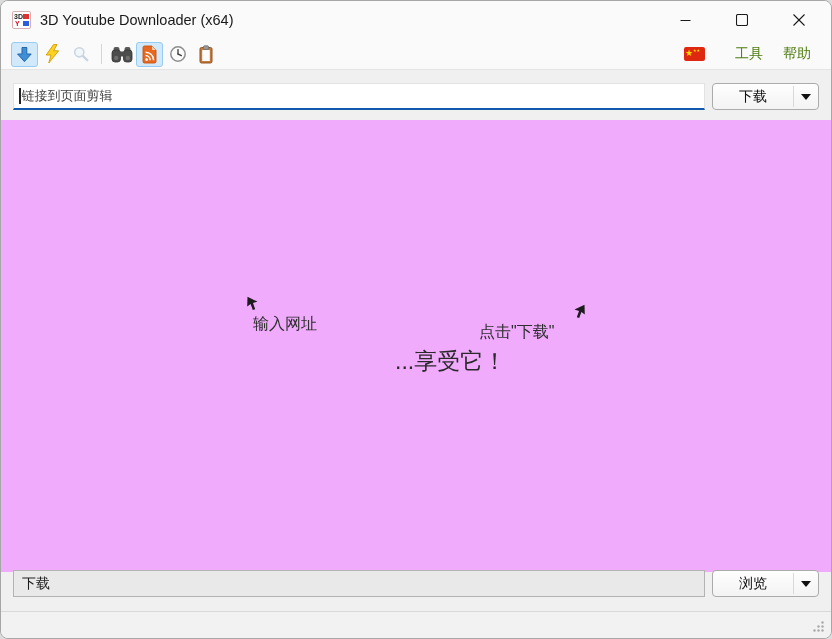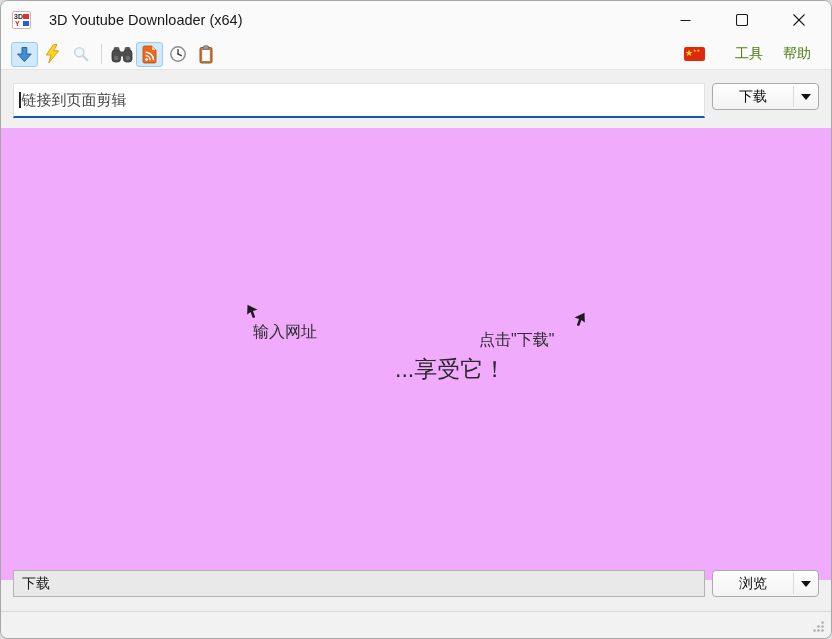--- a/index.html
+++ b/index.html
@@ -10,41 +10,41 @@
     border:1px solid #a6a6a6; border-radius:8px; overflow:hidden;
   }
   
   .titlebar { height:38px; background:#fafafa; display:flex; align-items:center; position:relative; }
   .app-icon { width:19px; height:18px; margin-left:11px; position:relative; background:#fff;
               border:1px solid #d6b0b0; border-radius:2px; flex:none; }
   .app-icon .q3d { position:absolute; left:1px; top:1px; font-size:7px; font-weight:bold; color:#222; line-height:7px;}
   .app-icon .qred { position:absolute; right:1px; top:2px; width:6px; height:5px; background:#e03131; }
   .app-icon .qy { position:absolute; left:2px; bottom:0px; font-size:7px; font-weight:bold; color:#cf1020; line-height:8px;}
   .app-icon .qblue { position:absolute; right:1px; bottom:2px; width:6px; height:5px; background:#2b5fd9; }
-  .title-text { margin-left:18px; font-size:14.5px; color:#191919; }
+  .title-text { margin-left:9px; font-size:14.5px; color:#191919; }
   .caption-buttons { position:absolute; top:0; right:9px; height:38px; display:flex; gap:11px; }
   .caption-btn { width:46px; height:38px; display:flex; align-items:center; justify-content:center; }
   
   .toolbar { height:31px; background:#fafafa; border-bottom:1px solid #e4e4e4;
              display:flex; align-items:center; padding:0 10px; }
   .tb-btn { width:27px; height:25px; display:flex; align-items:center; justify-content:center;
             border:1px solid transparent; border-radius:3px; margin-right:1px; }
   .tb-btn.active { background:#d2e9fb; border-color:#96cbf2; }
   .tb-btn.dim { opacity:.6; }
   .tb-sep { width:1px; height:20px; background:#d6d6d6; margin:0 6px; }
   .tb-spacer { flex:1; }
   .flag { width:21px; height:14px; background:#de2910; border-radius:2px; position:relative; margin-right:20px; }
   .flag .star { position:absolute; left:1px; top:-1px; color:#ffde00; font-size:9px; line-height:14px; }
   .flag .dots { position:absolute; left:9px; top:1px; color:#ffde00; font-size:4px; letter-spacing:0; }
   .menu-item { font-size:14px; color:#4d7c0f; padding:4px 10px; }
   
   .url-row { display:flex; align-items:flex-start; gap:7px; padding:13px 12px 10px 12px; background:#f0f0f0; }
   .url-input { flex:1; height:27px; background:#ffffff; border:1px solid #e2e2e2;
                border-bottom:2px solid #1059ae; display:flex; align-items:center;
-               padding:16px 5px; font-size:15px; color:#474747; }
+               padding:8px 5px; font-size:13px; color:#474747; }
   .caret { width:1.5px; height:16px; background:#222; margin-right:1px; flex:none; }
   .split-btn { width:107px; height:27px; border:1px solid #ababab; border-radius:4px;
                background:linear-gradient(#fefefe,#f3f3f3); display:flex; align-items:stretch; overflow:hidden; flex:none; }
   .split-label { flex:1; display:flex; align-items:center; justify-content:center; font-size:14px; color:#0d0d0d; }
   .split-divider { width:1px; background:#d9d9d9; margin:2px 0; }
   .split-arrow { width:24px; display:flex; align-items:center; justify-content:center; }
   .tri-down { width:0; height:0; border-left:5.5px solid transparent; border-right:5.5px solid transparent;
               border-top:6.5px solid #111; }
   
   .main { position:relative; height:452px; background:#f0abfc;padding-left:40px; }

